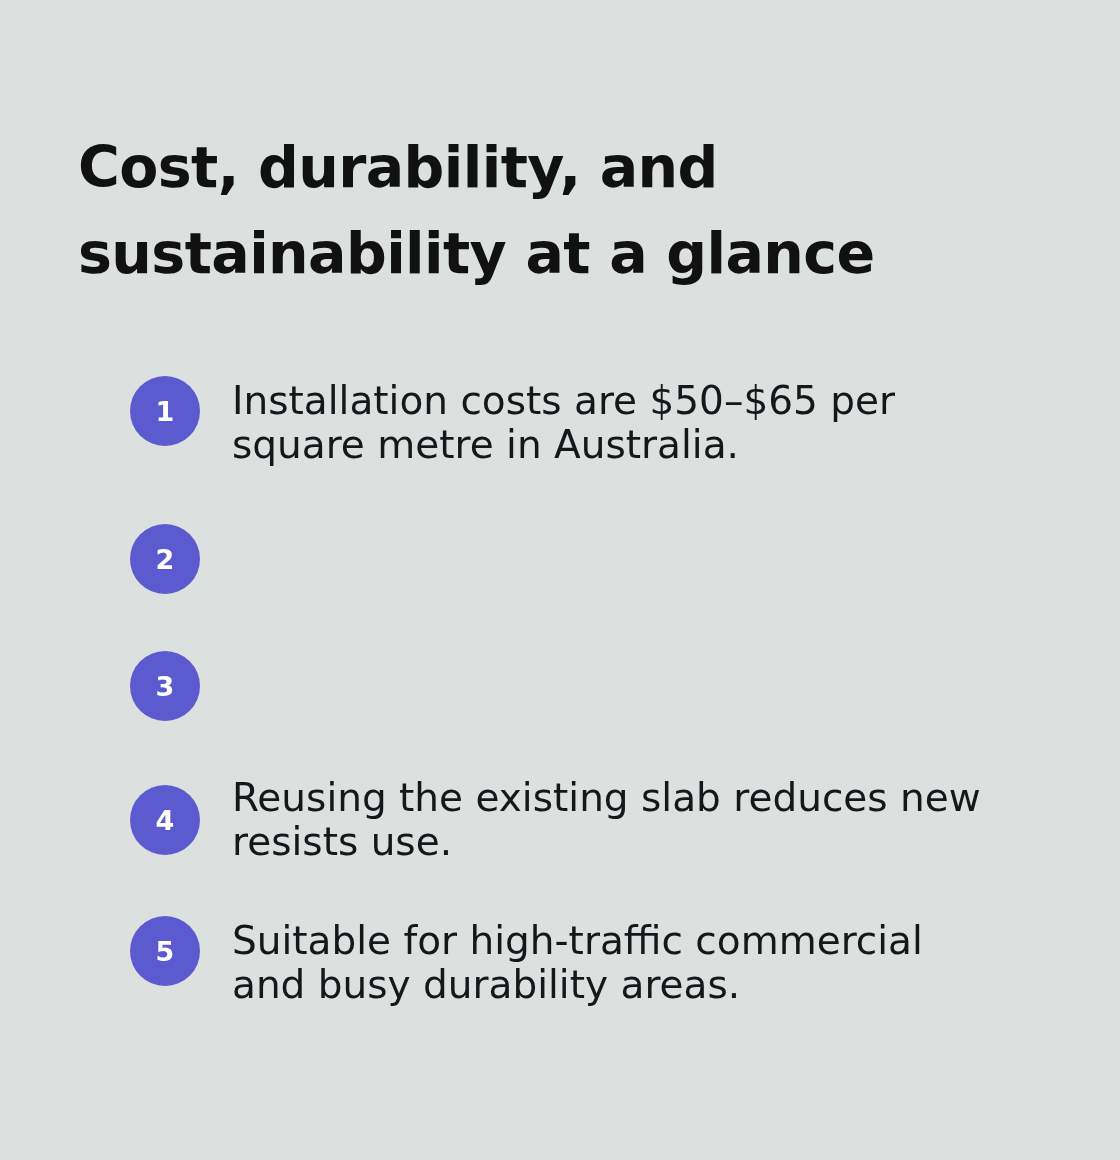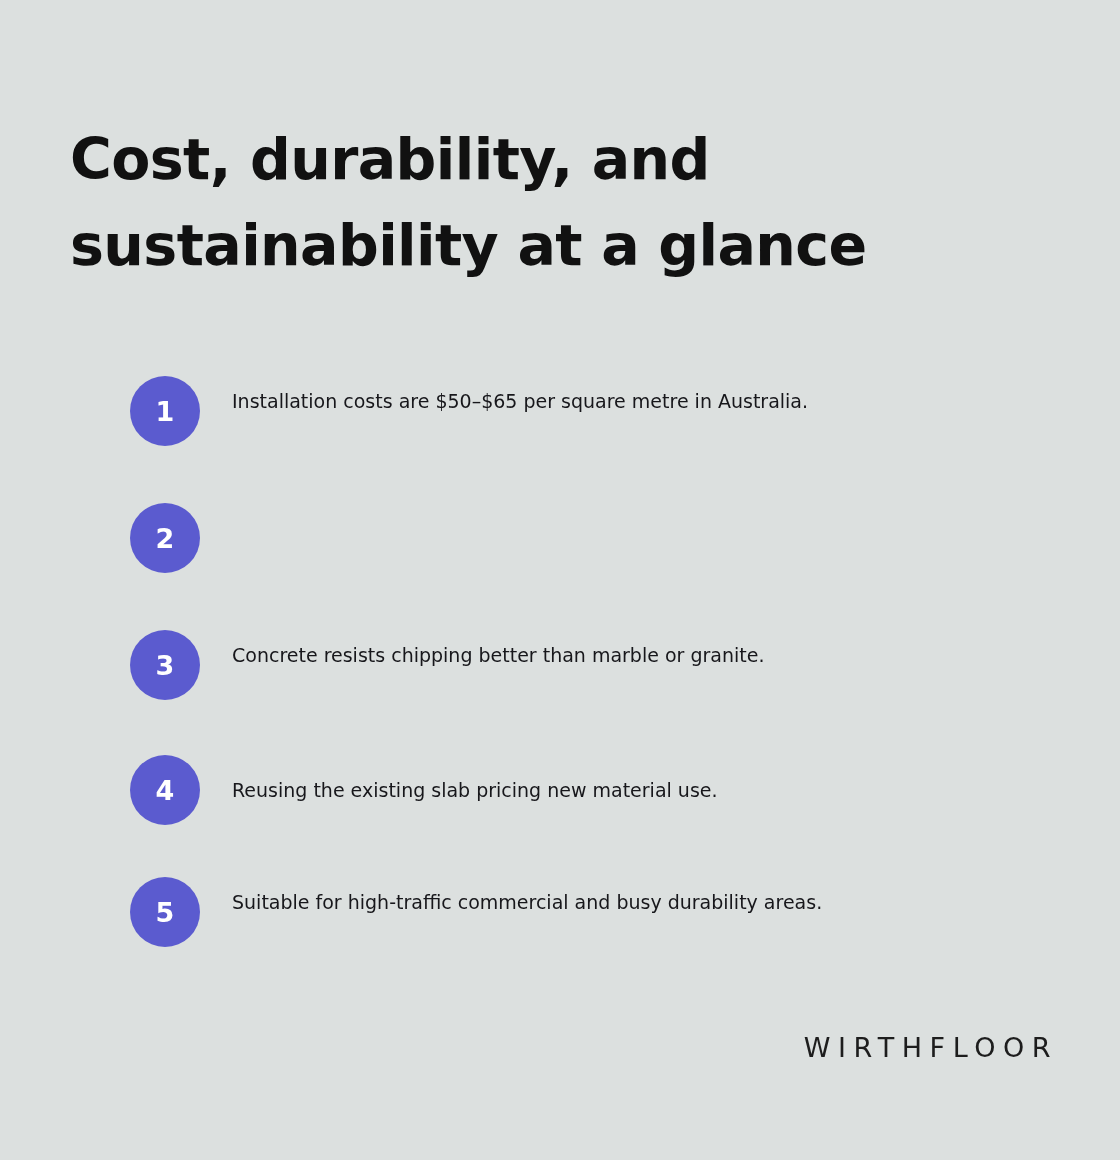--- a/index.html
+++ b/index.html
@@ -25,21 +25,21 @@
 
   
   .title-block {
     position: absolute;
     left: 62px;
     top: 108px;
     width: 880px;
   }
 
   .poster-title {
-    margin: 8px;
+    margin: 16px;
     font-family: "DejaVu Sans", "Liberation Sans", sans-serif;
     font-size: 57px;
     font-weight: bold;
     line-height: 86px;
     letter-spacing: -0.6px;
     color: #111111;
     white-space: pre-line;
   }
 
   
@@ -83,21 +83,21 @@
   }
 
   .list-item.single-line .badge {
     margin-top: 0;
   }
 
   .item-text {
     margin-left: 32px;
     width: 768px;
     font-family: "DejaVu Sans", "Liberation Sans", sans-serif;
-    font-size: 19px;
+    font-size: 39px;
     font-weight: normal;
     line-height: 44px;
     color: #17171b;
     padding-top: 5px;
   }
 
   .list-item.single-line .item-text {
     padding-top: 0;
   }
 
@@ -130,30 +130,28 @@
       <div class="badge">1</div>
       <div class="item-text">Installation costs are $50–$65 per square metre in Australia.</div>
     </div>
 
     <div class="list-item">
       <div class="badge">2</div>
     </div>
 
     <div class="list-item">
       <div class="badge">3</div>
-      <div class="item-text">Concrete resists chipping better than marble or granite.</div>
     </div>
 
     <div class="list-item single-line">
       <div class="badge">4</div>
-      <div class="item-text">Reusing the existing slab pricing new material use.</div>
+      <div class="item-text">Reusing the existing slab reduces new resists use.</div>
     </div>
 
     <div class="list-item">
       <div class="badge">5</div>
       <div class="item-text">Suitable for high-traffic commercial and busy durability areas.</div>
     </div>
 
   </div>
 
-  <div class="footer-logo">WIRTHFLOOR</div>
 
 </div>
 
 </body></html>

